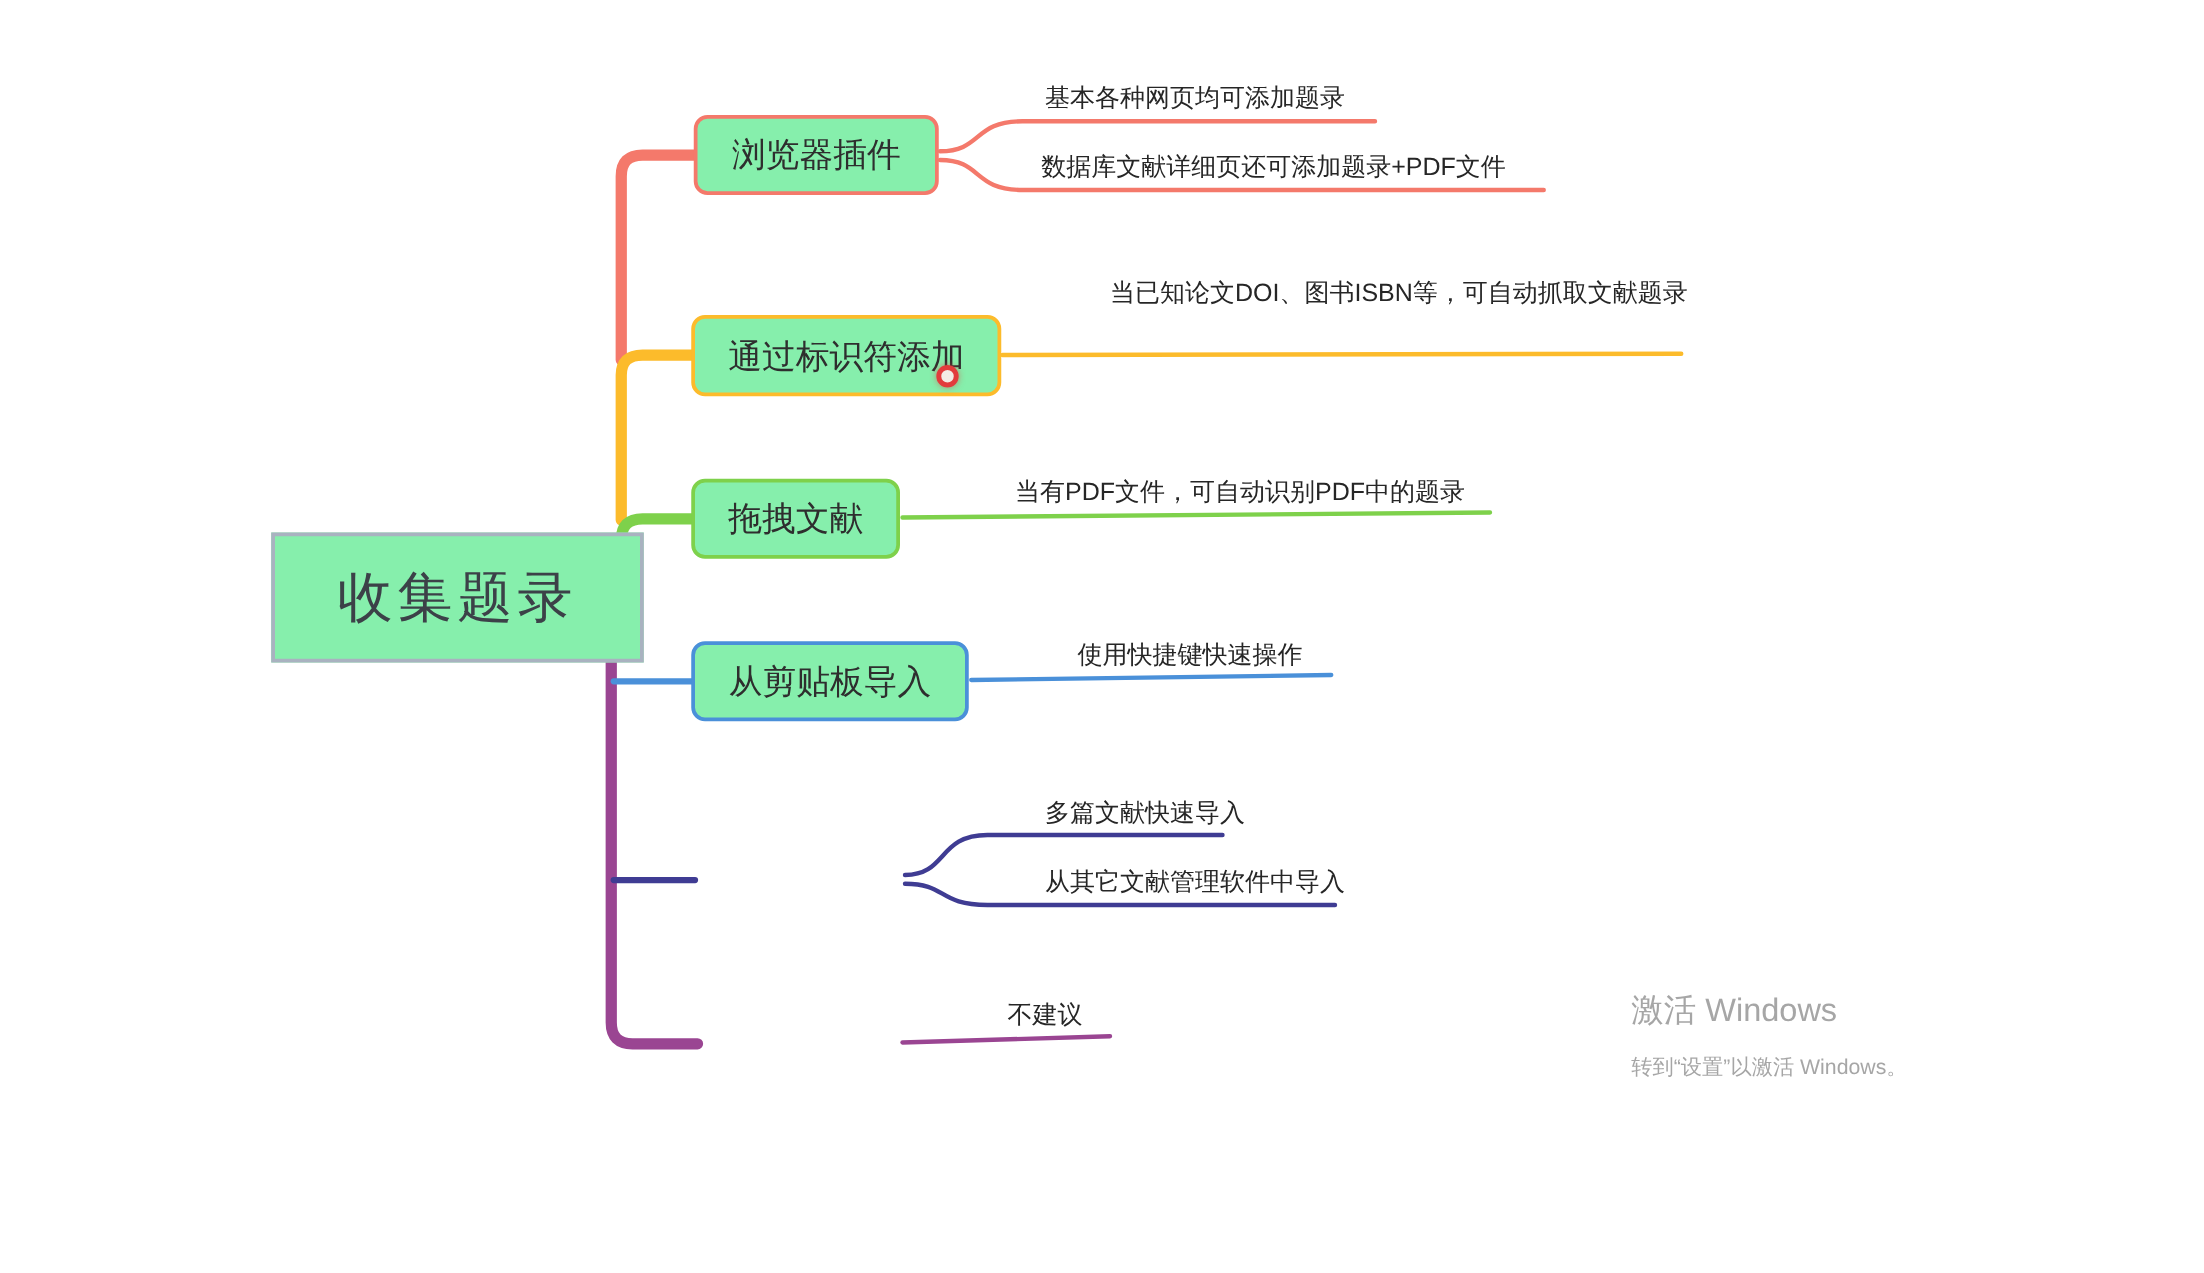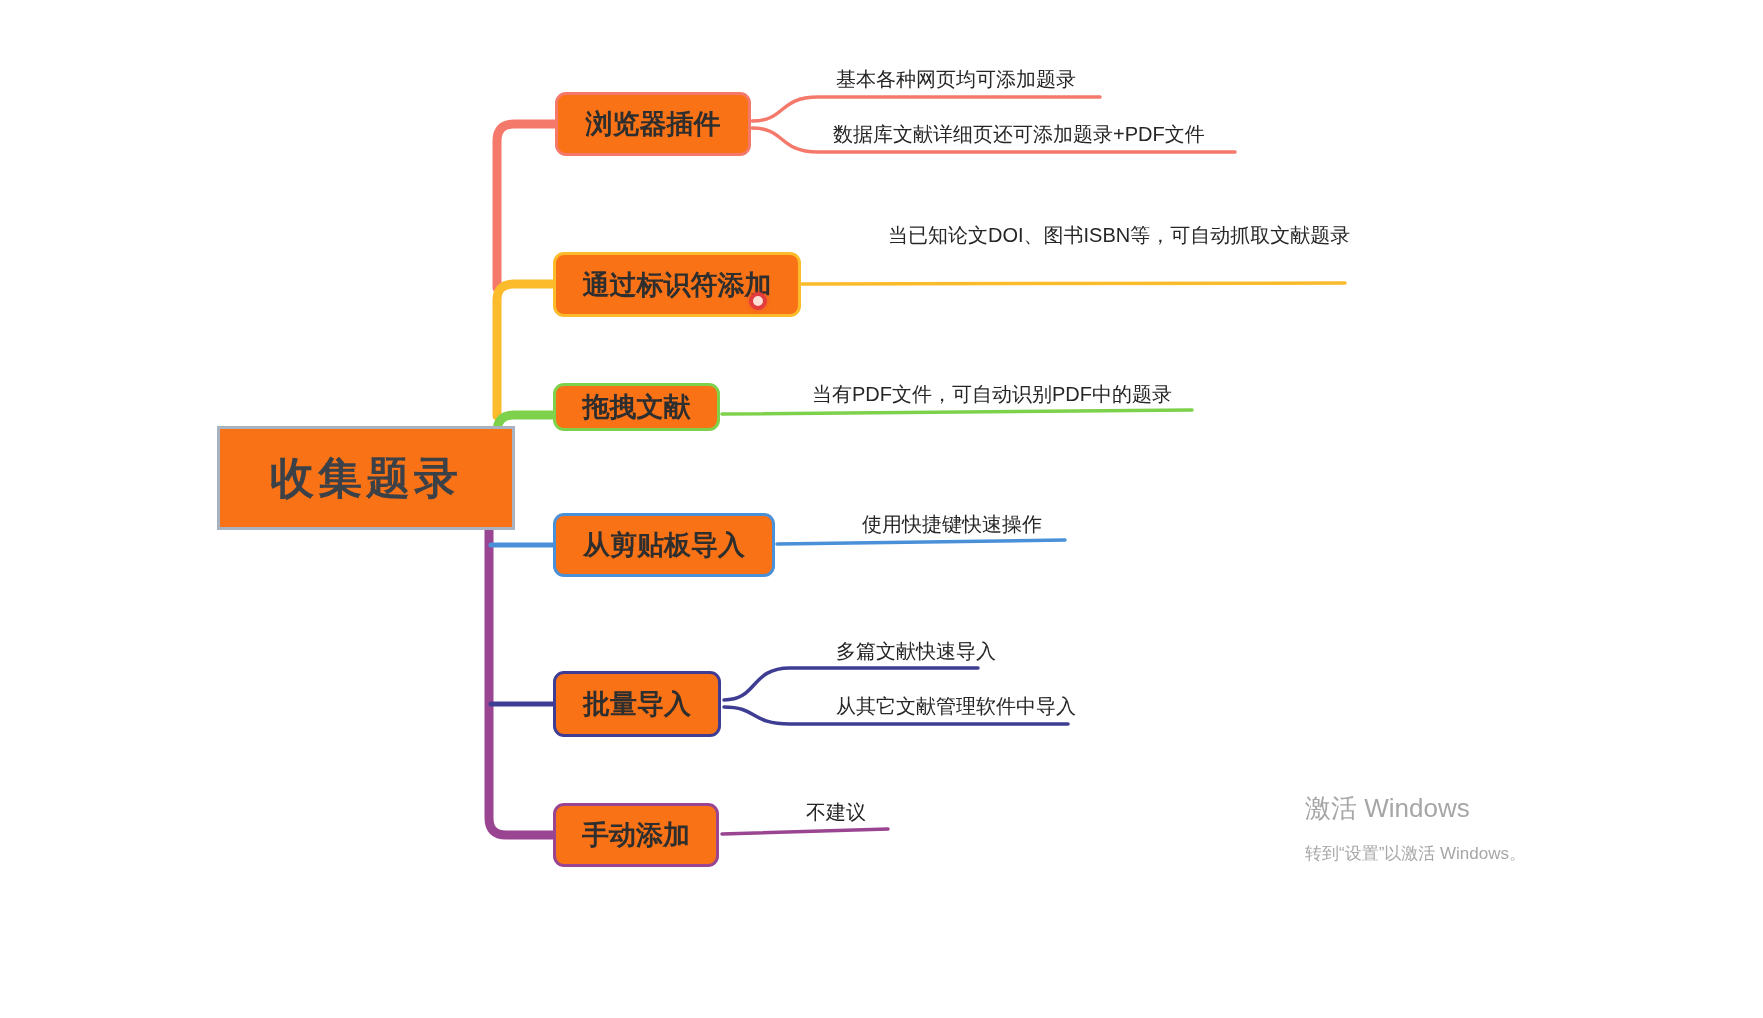--- a/index.html
+++ b/index.html
@@ -10,41 +10,41 @@
     background:#ffffff;
     overflow:hidden;
     font-family:"Liberation Sans", sans-serif;
     color:#262626;
   }
   svg.connectors { position:absolute; left:0; top:0; width:1763px; height:1018px; }
   svg.connectors path { fill:none; stroke-linecap:round; stroke-linejoin:round; }
 
   .node {
     position:absolute;
-    background:#f97316;
+    background:#86efac;
     display:flex;
     align-items:center;
     justify-content:center;
-    font-weight:bold;
+    font-weight:normal;
     color:#2e2e2e;
     box-sizing:border-box;
     border-style:solid;
   }
   .root-node {
     left:217px; top:426px; width:298px; height:104px;
     border-width:3px; border-radius:0;
     font-size:44px; letter-spacing:4px; color:#3c4148;
   }
   .branch-node {
     border-width:3px; border-radius:11px;
     font-size:27px;
   }
   .bn1 { left:555px; top:92px;  width:196px; height:64px; }
   .bn2 { left:553px; top:252px; width:248px; height:65px; }
-  .bn3 { left:553px; top:383px; width:167px; height:48px;align-items:center; }
+  .bn3 { left:553px; top:383px; width:167px; height:64px;align-items:center; }
   .bn4 { left:553px; top:513px; width:222px; height:64px; }
   .bn5 { left:553px; top:671px; width:168px; height:66px; }
   .bn6 { left:553px; top:803px; width:166px; height:64px; }
 
   .leaf {
     position:absolute;
     font-size:20px;
     color:#262626;
     white-space:nowrap;
     line-height:1.35;
@@ -116,27 +116,21 @@
   </div>
 
   <div class="node branch-node bn3" style="border-color: rgb(126, 209, 75);">
     <span>拖拽文献</span>
   </div>
 
   <div class="node branch-node bn4" style="border-color: rgb(74, 144, 217);">
     <span>从剪贴板导入</span>
   </div>
 
-  <div class="node branch-node bn5" style="border-color: rgb(63, 60, 147);">
-    <span>批量导入</span>
-  </div>
 
-  <div class="node branch-node bn6" style="border-color: rgb(154, 69, 146);">
-    <span>手动添加</span>
-  </div>
 
   <div class="leaf lf1a">基本各种网页均可添加题录</div>
   <div class="leaf lf1b">数据库文献详细页还可添加题录+PDF文件</div>
   <div class="leaf lf2 wrap">当已知论文DOI、图书ISBN等，可自动抓取文献题录</div>
   <div class="leaf lf3">当有PDF文件，可自动识别PDF中的题录</div>
   <div class="leaf lf4">使用快捷键快速操作</div>
   <div class="leaf lf5a">多篇文献快速导入</div>
   <div class="leaf lf5b">从其它文献管理软件中导入</div>
   <div class="leaf lf6">不建议</div>
 

